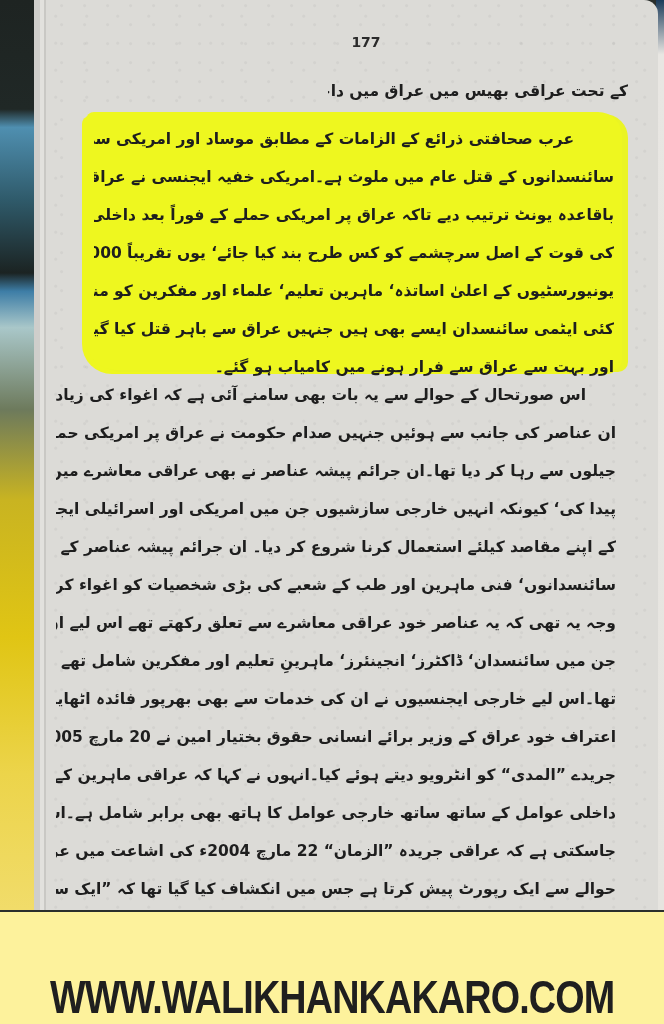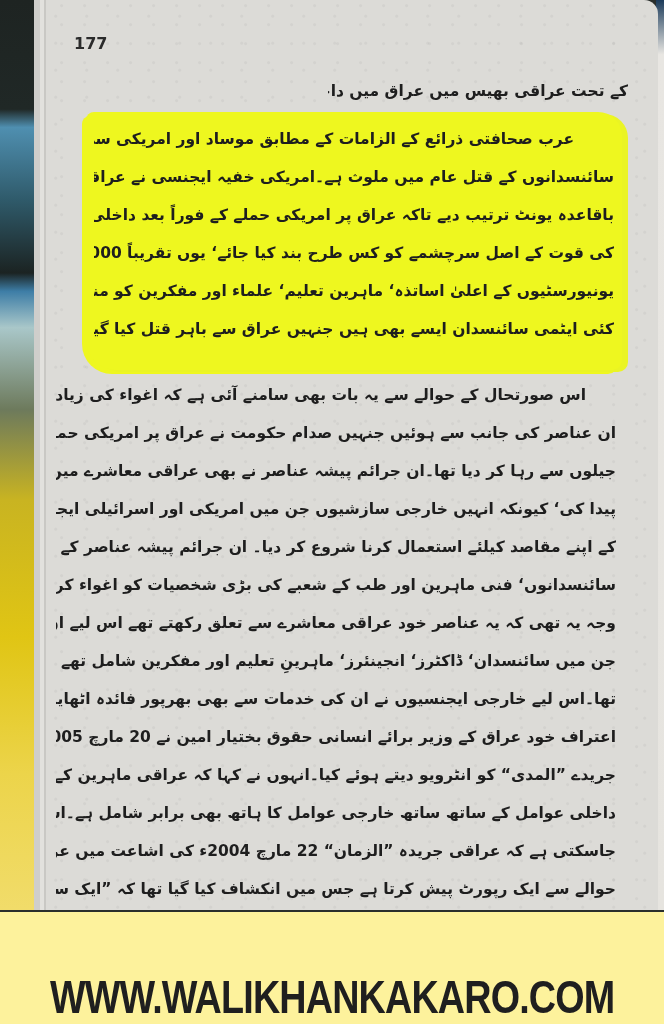--- a/index.html
+++ b/index.html
@@ -24,21 +24,21 @@
     background: #dcdbd7;
     background-image:
       radial-gradient(circle at 20% 30%, rgba(0,0,0,0.04) 1px, transparent 2px),
       radial-gradient(circle at 70% 60%, rgba(0,0,0,0.04) 1px, transparent 2px);
     background-size: 23px 19px, 31px 27px;
     border-top-right-radius: 14px;
     box-shadow: inset 6px 0 0 #cfcecb, inset 10px 0 0 #e2e1dd, inset 12px 0 0 #c9c8c4;
   }
   .page-number {
     position: absolute; left: 0; right: 0; top: 34px;
-    text-align: left; font-size: 16px; font-weight: bold; color: #2b2b2b;
+    text-align: center; font-size: 14px; font-weight: bold; color: #2b2b2b;
     padding-left: 40px;
   }
   .text-block {
     direction: rtl; unicode-bidi: embed;
     font-family: "DejaVu Sans", sans-serif;
     color: #1e1e1e; font-weight: bold;
     position: absolute;
   }
   .line {
     height: 38px; line-height: 38px; font-size: 15.5px;
@@ -83,20 +83,21 @@
 
 <div class="highlight"></div>
 
 <div class="text-block hl-text">
   <div class="line" style="padding-right:40px">عرب صحافتی ذرائع کے الزامات کے مطابق موساد اور امریکی سی آئی اے بھی عراقی</div>
   <div class="line">سائنسدانوں کے قتل عام میں ملوث ہے۔امریکی خفیہ ایجنسی نے عراقی سائنسدانوں کی تلاش کیلئے</div>
   <div class="line">باقاعدہ یونٹ ترتیب دیے تاکہ عراق پر امریکی حملے کے فوراً بعد داخلی طور پر عراق میں عراقی فوج</div>
   <div class="line">کی قوت کے اصل سرچشمے کو کس طرح بند کیا جائے‘ یوں تقریباً 15000 عراقی سائنسدان‘</div>
   <div class="line">یونیورسٹیوں کے اعلیٰ اساتذہ‘ ماہرین تعلیم‘ علماء اور مفکرین کو منظم انداز میں قتل کیا گیا۔ان میں سے</div>
   <div class="line">کئی ایٹمی سائنسدان ایسے بھی ہیں جنہیں عراق سے باہر قتل کیا گیا۔ان میں سے کچھ اغواء ہوئے</div>
+  <div class="line short">اور بہت سے عراق سے فرار ہونے میں کامیاب ہو گئے۔</div>
 </div>
 
 <div class="text-block para2">
   <div class="line" style="padding-right:30px">اس صورتحال کے حوالے سے یہ بات بھی سامنے آئی ہے کہ اغواء کی زیادہ تر وارداتیں</div>
   <div class="line">ان عناصر کی جانب سے ہوئیں جنہیں صدام حکومت نے عراق پر امریکی حملے سے کچھ عرصہ قبل</div>
   <div class="line">جیلوں سے رہا کر دیا تھا۔ان جرائم پیشہ عناصر نے بھی عراقی معاشرے میں سخت ناہمواری کی فضاء</div>
   <div class="line">پیدا کی‘ کیونکہ انہیں خارجی سازشیوں جن میں امریکی اور اسرائیلی ایجنسیاں شامل تھیں‘ بھرتی کر</div>
   <div class="line">کے اپنے مقاصد کیلئے استعمال کرنا شروع کر دیا۔ ان جرائم پیشہ عناصر کے ذریعے بھی عراقی</div>
   <div class="line">سائنسدانوں‘ فنی ماہرین اور طب کے شعبے کی بڑی شخصیات کو اغواء کرایا گیا۔اس کی سب سے بڑی</div>
   <div class="line">وجہ یہ تھی کہ یہ عناصر خود عراقی معاشرے سے تعلق رکھتے تھے اس لیے ان کیلئے عراق کے عقلی سرمائے</div>

